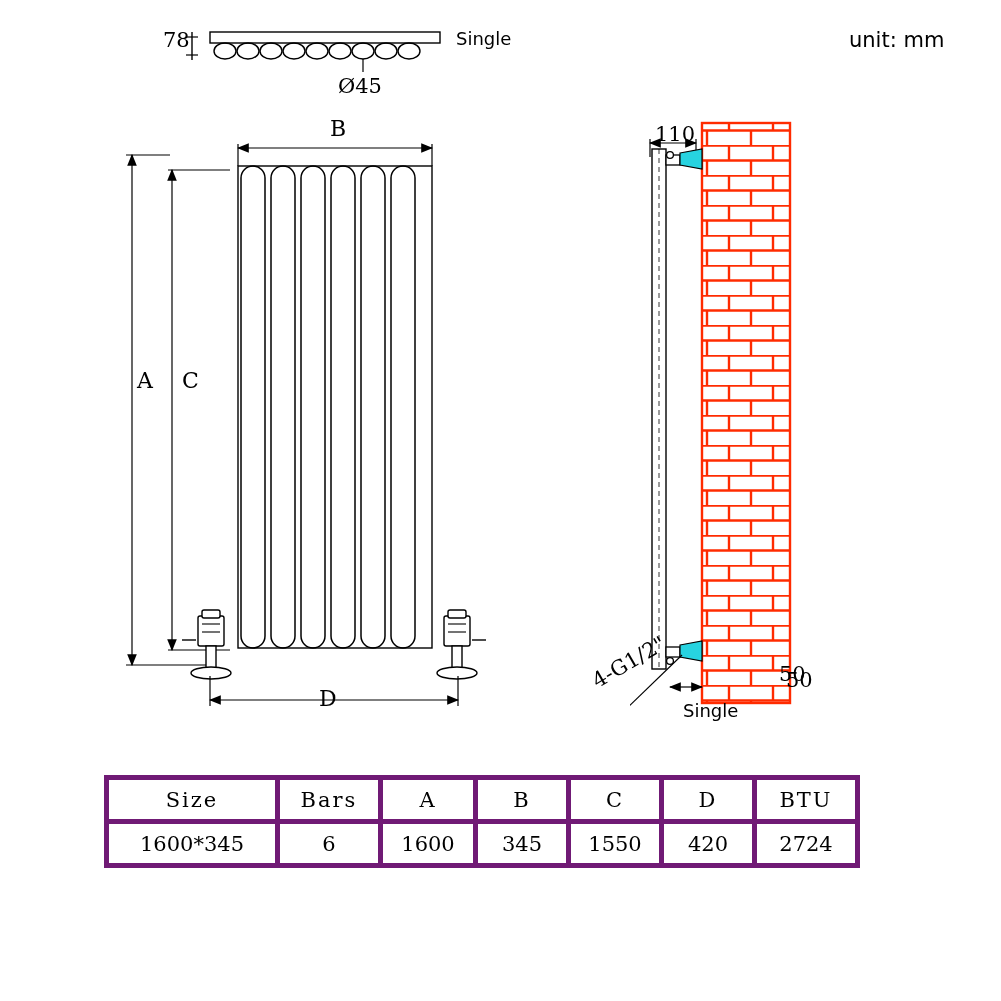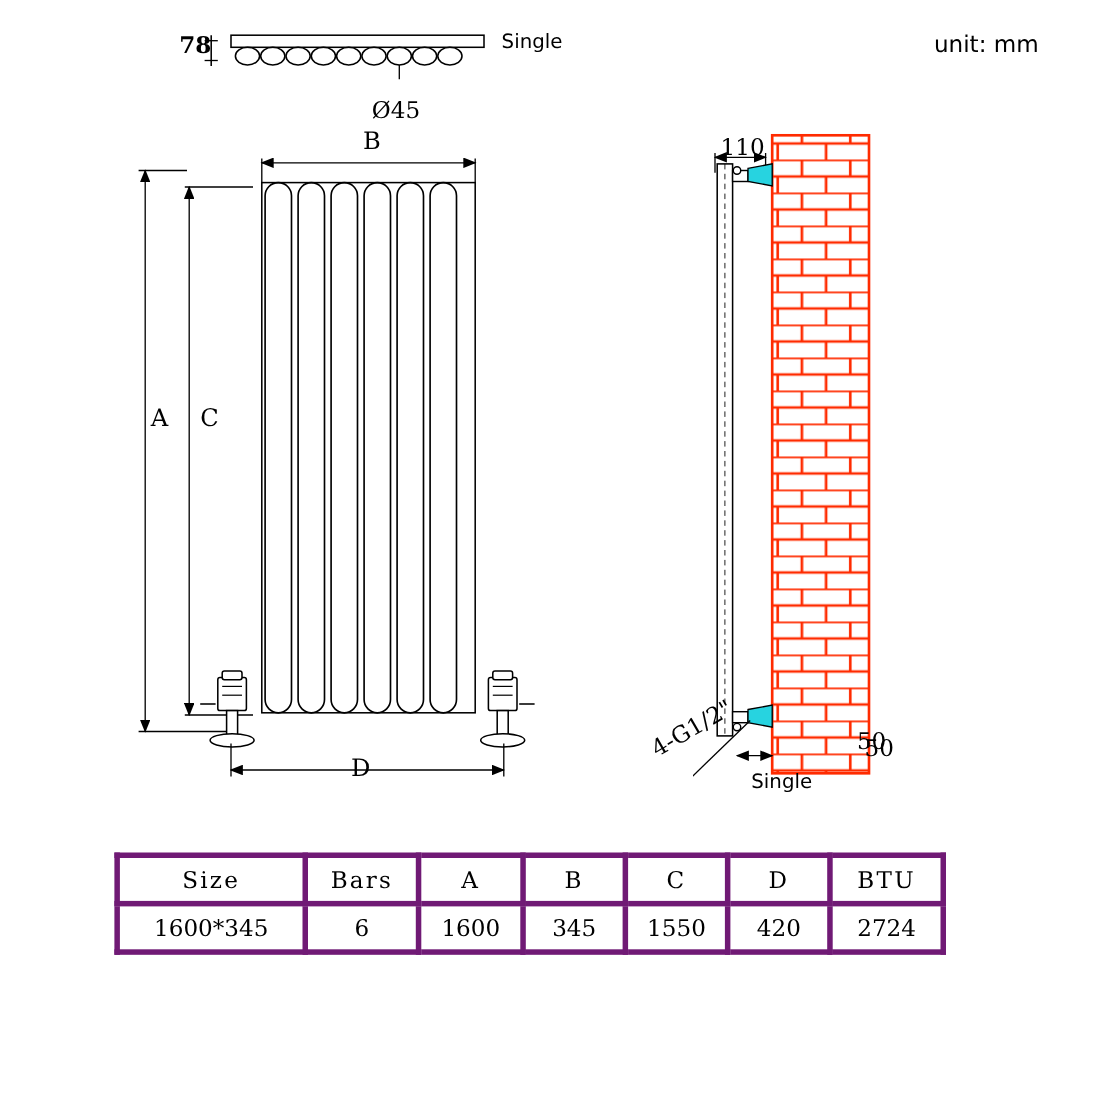--- a/index.html
+++ b/index.html
@@ -77,22 +77,22 @@
     <ellipse cx="134" cy="41" rx="11" ry="8" fill="none" stroke="#000" stroke-width="1.4"></ellipse>
     <ellipse cx="157" cy="41" rx="11" ry="8" fill="none" stroke="#000" stroke-width="1.4"></ellipse>
     <ellipse cx="180" cy="41" rx="11" ry="8" fill="none" stroke="#000" stroke-width="1.4"></ellipse>
     <ellipse cx="203" cy="41" rx="11" ry="8" fill="none" stroke="#000" stroke-width="1.4"></ellipse>
     <ellipse cx="226" cy="41" rx="11" ry="8" fill="none" stroke="#000" stroke-width="1.4"></ellipse>
     <ellipse cx="249" cy="41" rx="11" ry="8" fill="none" stroke="#000" stroke-width="1.4"></ellipse>
 
     <line x1="203" y1="49" x2="203" y2="62" stroke="#000" stroke-width="1.2"></line>
   </svg>
 
-  <div class="txt serif" style="left:163px; top:28px; font-size:21px;font-weight:bold;">78</div>
-  <div class="txt serif" style="left:338px; top:88px; font-size:21px;">Ø45</div>
+  <div class="txt serif" style="left:163px; top:28px; font-size:21px;">78</div>
+  <div class="txt serif" style="left:338px; top:74px; font-size:21px;">Ø45</div>
   <div class="txt" style="left:456px; top:28px; font-size:18px;">Single</div>
 
   <svg class="abs" style="left:110px; top:120px;" width="400" height="600" viewBox="0 0 400 600">
     <defs>
       <marker id="ar" markerWidth="10" markerHeight="8" refX="9" refY="4" orient="auto">
         <path d="M0,0 L10,4 L0,8 z" fill="#000"></path>
       </marker>
       <marker id="arr" markerWidth="10" markerHeight="8" refX="1" refY="4" orient="auto">
         <path d="M10,0 L0,4 L10,8 z" fill="#000"></path>
       </marker>

